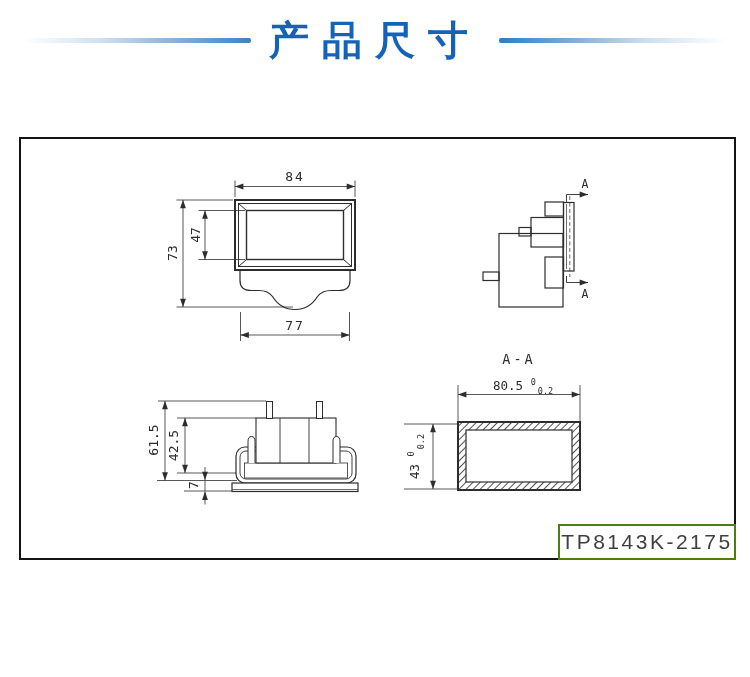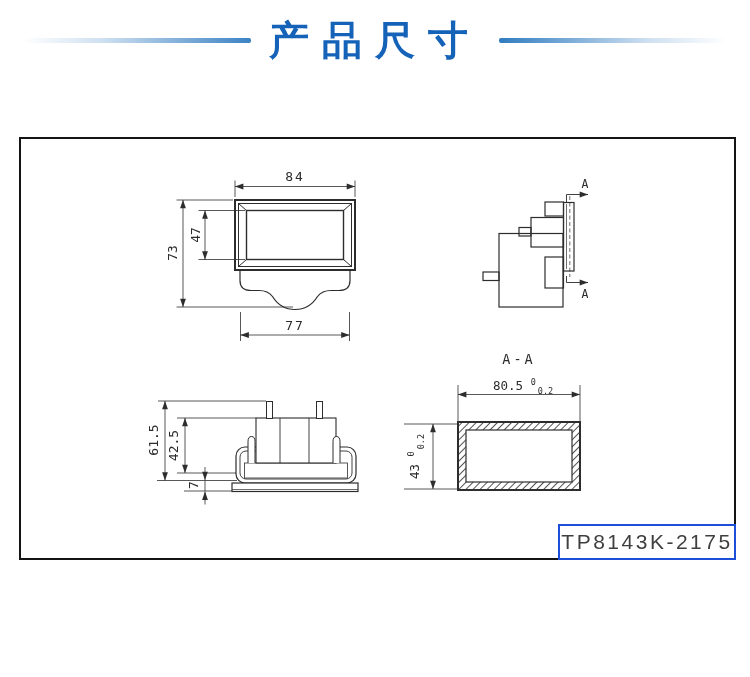--- a/index.html
+++ b/index.html
@@ -12,21 +12,21 @@
   #hline-l{background:linear-gradient(to right, rgba(59,130,196,0) 0%, rgba(59,130,196,.25) 35%, #3b82c4 100%);}
   #hline-r{background:linear-gradient(to right, #2f7cc0 0%, rgba(59,130,196,.25) 65%, rgba(59,130,196,0) 100%);}
   #title{color:#1463b8;font-size:40px;font-weight:700;letter-spacing:13px;white-space:nowrap;line-height:1;}
   
   #panel{position:absolute;left:19px;top:137px;width:717px;height:423px;
          box-sizing:border-box;border:2px solid #141414;background:#fff;}
   
   #dwg{position:absolute;left:0;top:0;pointer-events:none;}
   
   #model-box{position:absolute;left:558px;top:524px;width:178px;height:36px;
-             box-sizing:border-box;border:2px solid #1d4ed8;background:#fff;
+             box-sizing:border-box;border:2px solid #4d7c0f;background:#fff;
              display:flex;align-items:center;justify-content:center;}
   #model-box span{font-size:21px;letter-spacing:2.5px;color:#3f3f3f;}
   svg text{fill:#2b2b2b;font-family:"DejaVu Sans Mono","Liberation Mono",monospace;}
 </style>
 </head>
 <body>
 
 <div id="page">
 
   <div id="hdr">

